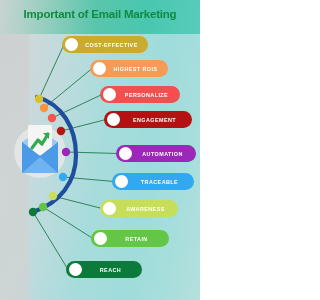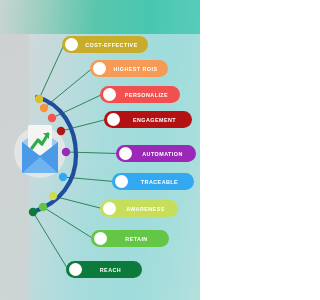--- a/index.html
+++ b/index.html
@@ -93,20 +93,21 @@
   }
 </style>
 </head>
 <body>
 
 <div id="poster">
 
   <div id="topwash"></div>
   <div id="leftband"></div>
 
+  <div id="title">Important of Email Marketing</div>
 
   <svg id="artwork" viewBox="0 0 200 300">
     <g id="connectors">
         <path d="M39,99 Q51.5,71.75 64,44.5" fill="none" stroke="#1f7a4d" stroke-width="0.9"></path>
         <path d="M44,108 Q68,88.25 92,68.5" fill="none" stroke="#1f7a4d" stroke-width="0.9"></path>
         <path d="M52,118 Q77,106.25 102,94.5" fill="none" stroke="#1f7a4d" stroke-width="0.9"></path>
         <path d="M61,131 Q83.5,125.25 106,119.5" fill="none" stroke="#1f7a4d" stroke-width="0.9"></path>
         <path d="M66,152 Q92,152.75 118,153.5" fill="none" stroke="#1f7a4d" stroke-width="0.9"></path>
         <path d="M63,177 Q88.5,179.25 114,181.5" fill="none" stroke="#1f7a4d" stroke-width="0.9"></path>
         <path d="M53,196 Q77.5,202.25 102,208.5" fill="none" stroke="#1f7a4d" stroke-width="0.9"></path>

